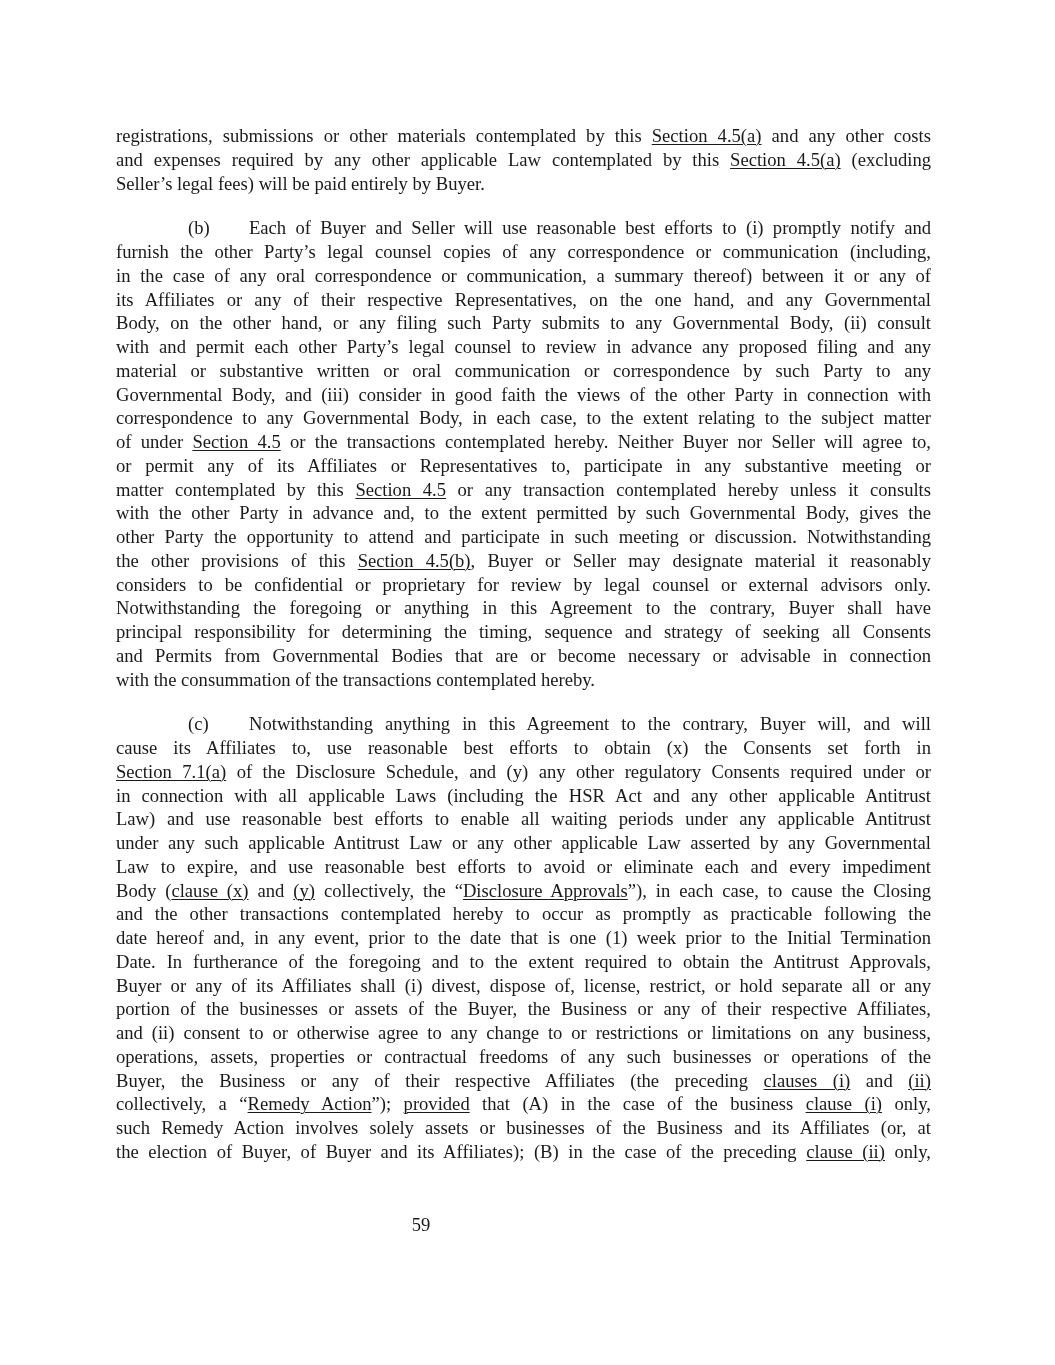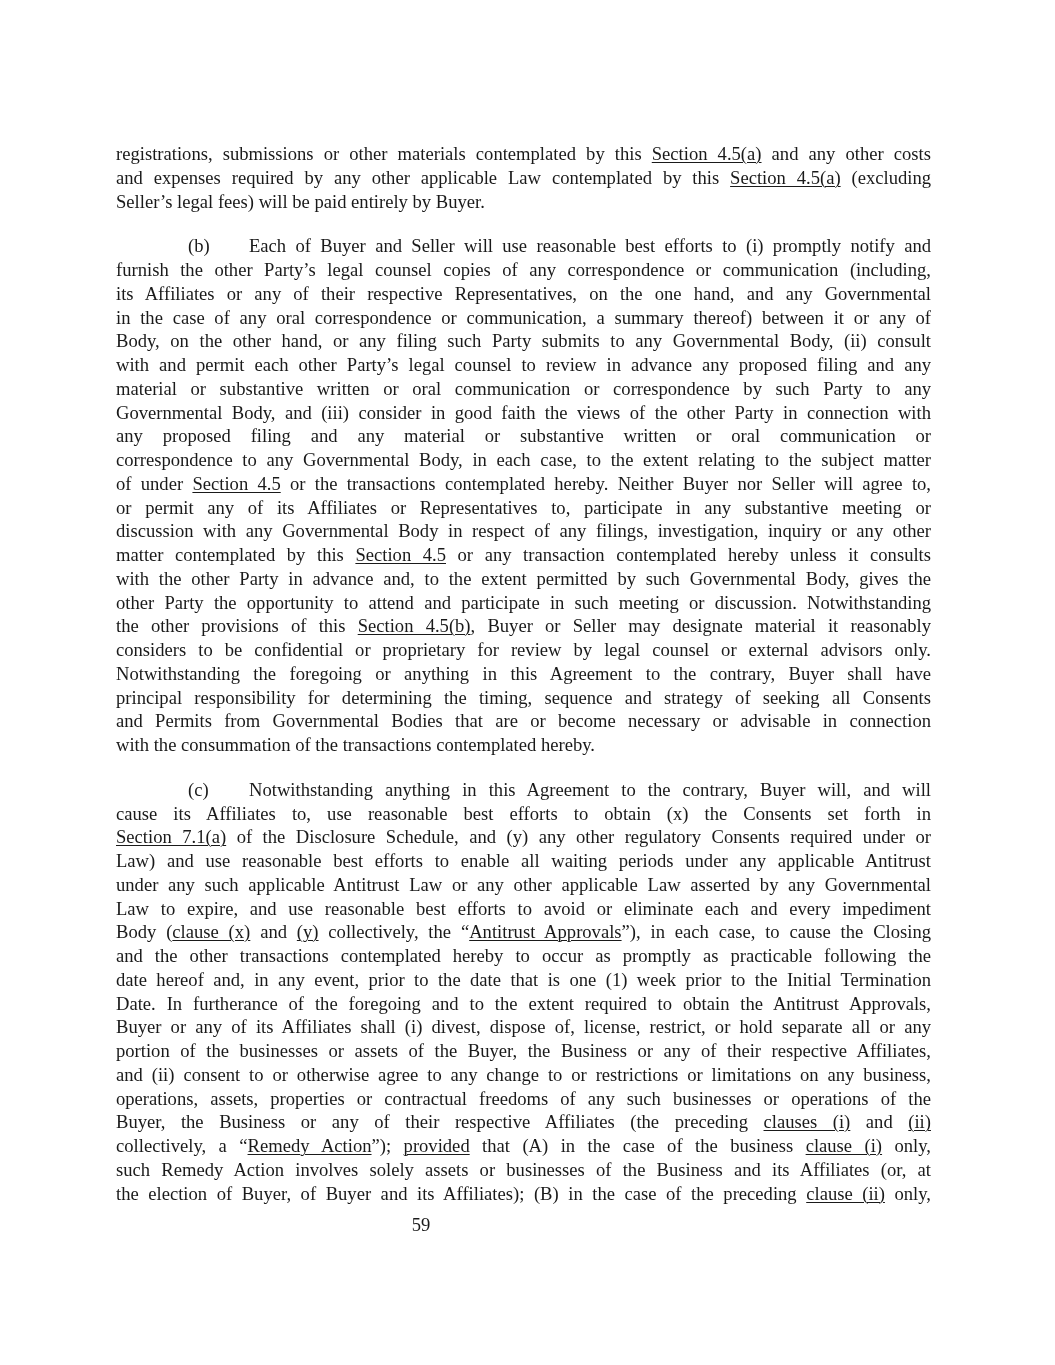--- a/index.html
+++ b/index.html
@@ -1,21 +1,21 @@
 <!DOCTYPE html>
 <html><head>
 <meta charset="utf-8">
 <style>
   html, body { margin: 0; padding: 0; background: #ffffff; }
   body { width: 1055px; height: 1365px; position: relative; overflow: hidden; }
   .page {
     position: absolute; left: 116px; top: 124px; width: 815px;
     font-family: "Liberation Serif", serif; font-size: 18.6px; color: #1a1a1a;
   }
-  .para { margin: 18px 0 21px 0; }
+  .para { margin: 0 0 21px 0; }
   .line {
     display: block; height: 23.75px; line-height: 23.75px;
     white-space: nowrap; text-align: justify; text-align-last: justify;
   }
   .line.last { text-align-last: left; }
   .u { text-decoration: underline; text-underline-offset: 2px; text-decoration-thickness: 1px; }
   .indent { display: inline-block; width: 72px; }
   .label { display: inline-block; width: 61px; }
   .pagenum {
     position: absolute; left: 0; width: 842px; top: 1214px; text-align: center;
@@ -27,49 +27,48 @@
 
 <div class="page" id="page">
     <div class="para">
       <span class="line"><span>registrations, submissions or other materials contemplated by this </span><span class="u">Section 4.5(a)</span><span> and any other costs</span></span>
       <span class="line"><span>and expenses required by any other applicable Law contemplated by this </span><span class="u">Section 4.5(a)</span><span> (excluding</span></span>
       <span class="line last"><span>Seller’s legal fees) will be paid entirely by Buyer.</span></span>
     </div>
     <div class="para">
       <span class="line"><span class="indent"></span><span class="label">(b)</span><span>Each of Buyer and Seller will use reasonable best efforts to (i) promptly notify and</span></span>
       <span class="line"><span>furnish the other Party’s legal counsel copies of any correspondence or communication (including,</span></span>
+      <span class="line"><span>in the case of any oral correspondence or communication, a summary thereof) between it or any of</span></span>
       <span class="line"><span>its Affiliates or any of their respective Representatives, on the one hand, and any Governmental</span></span>
-      <span class="line"><span>in the case of any oral correspondence or communication, a summary thereof) between it or any of</span></span>
       <span class="line"><span>Body, on the other hand, or any filing such Party submits to any Governmental Body, (ii) consult</span></span>
       <span class="line"><span>with and permit each other Party’s legal counsel to review in advance any proposed filing and any</span></span>
       <span class="line"><span>material or substantive written or oral communication or correspondence by such Party to any</span></span>
       <span class="line"><span>Governmental Body, and (iii) consider in good faith the views of the other Party in connection with</span></span>
-      <span class="line"><span>any proposed filing and any material or substantive written or oral communication or</span></span>
       <span class="line"><span>correspondence to any Governmental Body, in each case, to the extent relating to the subject matter</span></span>
       <span class="line"><span>of under </span><span class="u">Section 4.5</span><span> or the transactions contemplated hereby. Neither Buyer nor Seller will agree to,</span></span>
       <span class="line"><span>or permit any of its Affiliates or Representatives to, participate in any substantive meeting or</span></span>
-      <span class="line"><span>discussion with any Governmental Body in respect of any filings, investigation, inquiry or any other</span></span>
       <span class="line"><span>matter contemplated by this </span><span class="u">Section 4.5</span><span> or any transaction contemplated hereby unless it consults</span></span>
       <span class="line"><span>with the other Party in advance and, to the extent permitted by such Governmental Body, gives the</span></span>
       <span class="line"><span>other Party the opportunity to attend and participate in such meeting or discussion. Notwithstanding</span></span>
       <span class="line"><span>the other provisions of this </span><span class="u">Section 4.5(b)</span><span>, Buyer or Seller may designate material it reasonably</span></span>
       <span class="line"><span>considers to be confidential or proprietary for review by legal counsel or external advisors only.</span></span>
       <span class="line"><span>Notwithstanding the foregoing or anything in this Agreement to the contrary, Buyer shall have</span></span>
       <span class="line"><span>principal responsibility for determining the timing, sequence and strategy of seeking all Consents</span></span>
       <span class="line"><span>and Permits from Governmental Bodies that are or become necessary or advisable in connection</span></span>
       <span class="line last"><span>with the consummation of the transactions contemplated hereby.</span></span>
     </div>
     <div class="para">
       <span class="line"><span class="indent"></span><span class="label">(c)</span><span>Notwithstanding anything in this Agreement to the contrary, Buyer will, and will</span></span>
       <span class="line"><span>cause its Affiliates to, use reasonable best efforts to obtain (x) the Consents set forth in</span></span>
       <span class="line"><span class="u">Section 7.1(a)</span><span> of the Disclosure Schedule, and (y) any other regulatory Consents required under or</span></span>
+      <span class="line"><span>in connection with all applicable Laws (including the HSR Act and any other applicable Antitrust</span></span>
       <span class="line"><span>Law) and use reasonable best efforts to enable all waiting periods under any applicable Antitrust</span></span>
       <span class="line"><span>under any such applicable Antitrust Law or any other applicable Law asserted by any Governmental</span></span>
       <span class="line"><span>Law to expire, and use reasonable best efforts to avoid or eliminate each and every impediment</span></span>
-      <span class="line"><span>Body (</span><span class="u">clause (x)</span><span> and </span><span class="u">(y)</span><span> collectively, the “</span><span class="u">Antitrust Approvals</span><span>”), in each case, to cause the Closing</span></span>
+      <span class="line"><span>Body (</span><span class="u">clause (x)</span><span> and </span><span class="u">(y)</span><span> collectively, the “</span><span class="u">Disclosure Approvals</span><span>”), in each case, to cause the Closing</span></span>
       <span class="line"><span>and the other transactions contemplated hereby to occur as promptly as practicable following the</span></span>
       <span class="line"><span>date hereof and, in any event, prior to the date that is one (1) week prior to the Initial Termination</span></span>
       <span class="line"><span>Date. In furtherance of the foregoing and to the extent required to obtain the Antitrust Approvals,</span></span>
       <span class="line"><span>Buyer or any of its Affiliates shall (i) divest, dispose of, license, restrict, or hold separate all or any</span></span>
       <span class="line"><span>portion of the businesses or assets of the Buyer, the Business or any of their respective Affiliates,</span></span>
       <span class="line"><span>and (ii) consent to or otherwise agree to any change to or restrictions or limitations on any business,</span></span>
       <span class="line"><span>operations, assets, properties or contractual freedoms of any such businesses or operations of the</span></span>
       <span class="line"><span>Buyer, the Business or any of their respective Affiliates (the preceding </span><span class="u">clauses (i)</span><span> and </span><span class="u">(ii)</span></span>
       <span class="line"><span>collectively, a “</span><span class="u">Remedy Action</span><span>”); </span><span class="u">provided</span><span> that (A) in the case of the business </span><span class="u">clause (i)</span><span> only,</span></span>
       <span class="line"><span>such Remedy Action involves solely assets or businesses of the Business and its Affiliates (or, at</span></span>

